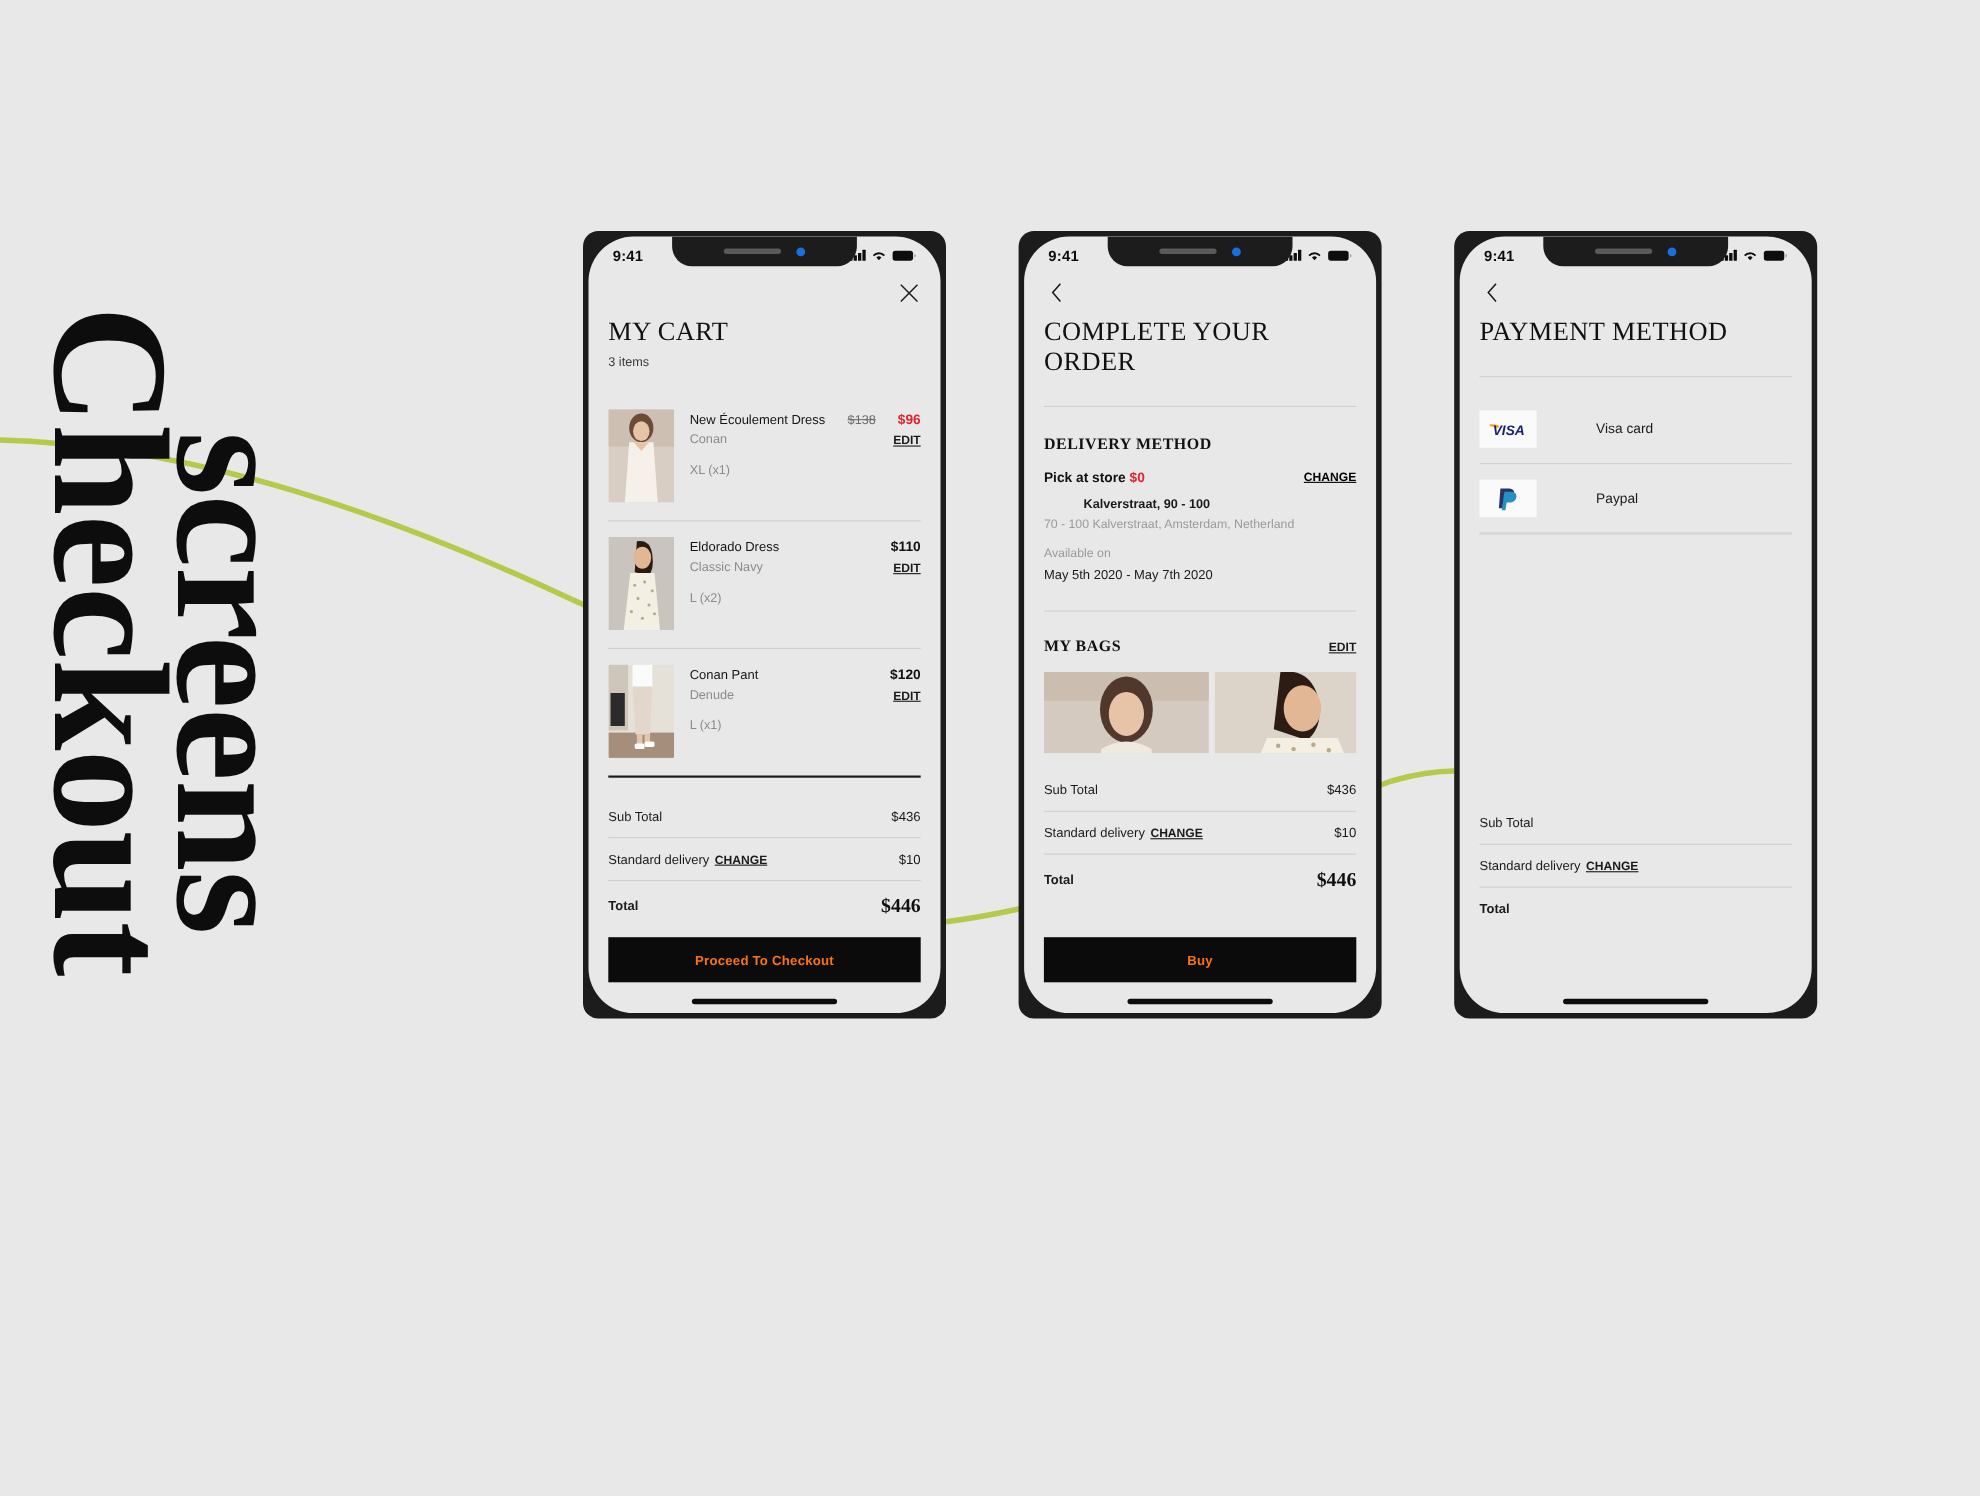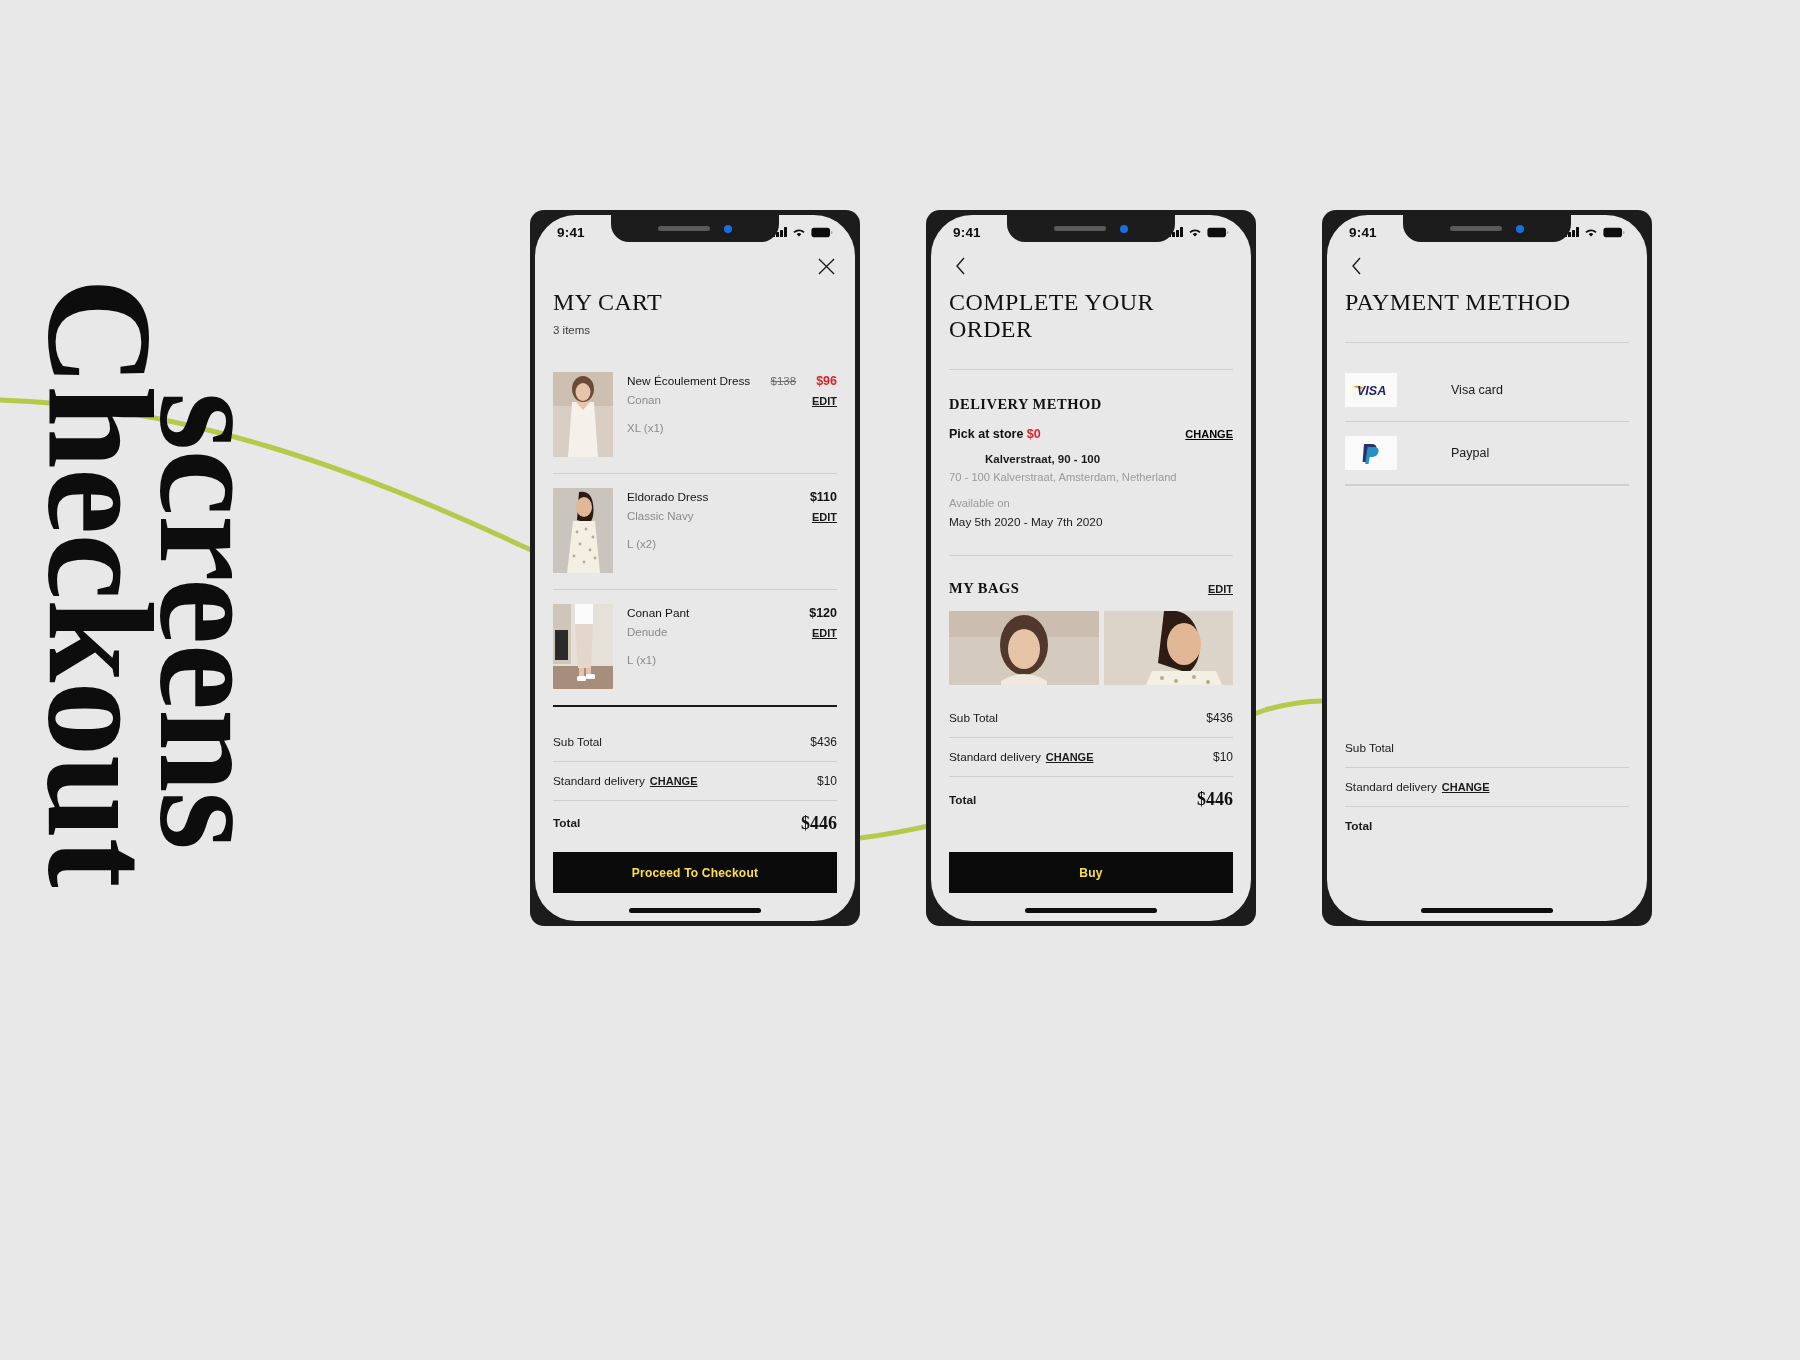--- a/index.html
+++ b/index.html
@@ -126,21 +126,21 @@
   }
   .tot-row.bold .tot-label { font-weight: 700; }
   .tot-row .tot-val { font-size: 12px; color: #1a1a1a; }
   .tot-row.grand .tot-val {
     font-family: "Liberation Serif", serif; font-size: 18px; font-weight: 700; color: #111;
   }
   .change-link { text-decoration: underline; font-weight: 700; font-size: 11px; margin-left: 5px; cursor: pointer; }
 
   .cta {
     position: absolute; left: 18px; right: 18px; bottom: 28px;
-    height: 41px; background: #0b0b0b; color: #fde047;
+    height: 41px; background: #0b0b0b; color: #f97316;
     display: flex; align-items: center; justify-content: center;
     font-size: 12px; font-weight: 700; cursor: pointer; letter-spacing: 0.2px;
   }
 
   
   .sec-title {
     font-family: "Liberation Serif", serif;
     font-size: 14.5px; font-weight: 700; color: #111; letter-spacing: 0.5px;
   }
   .sec-head { display: flex; align-items: center; justify-content: space-between; }

